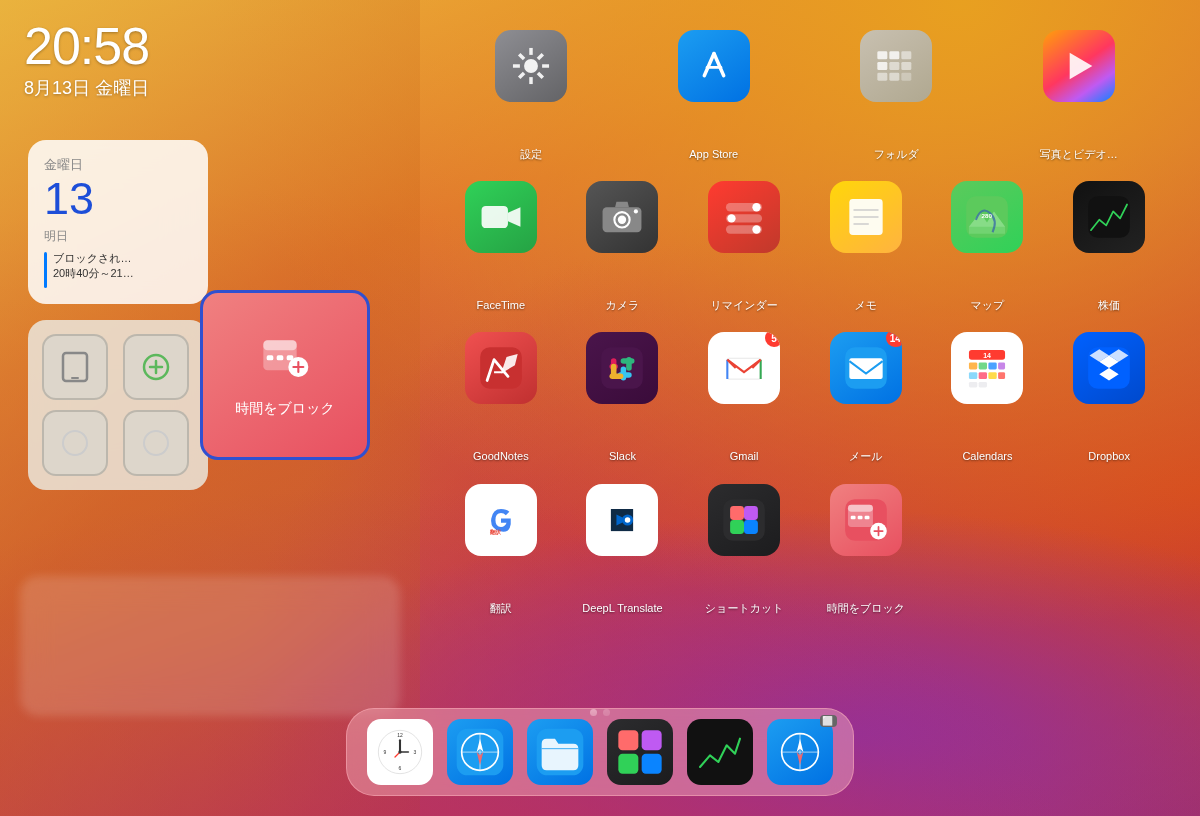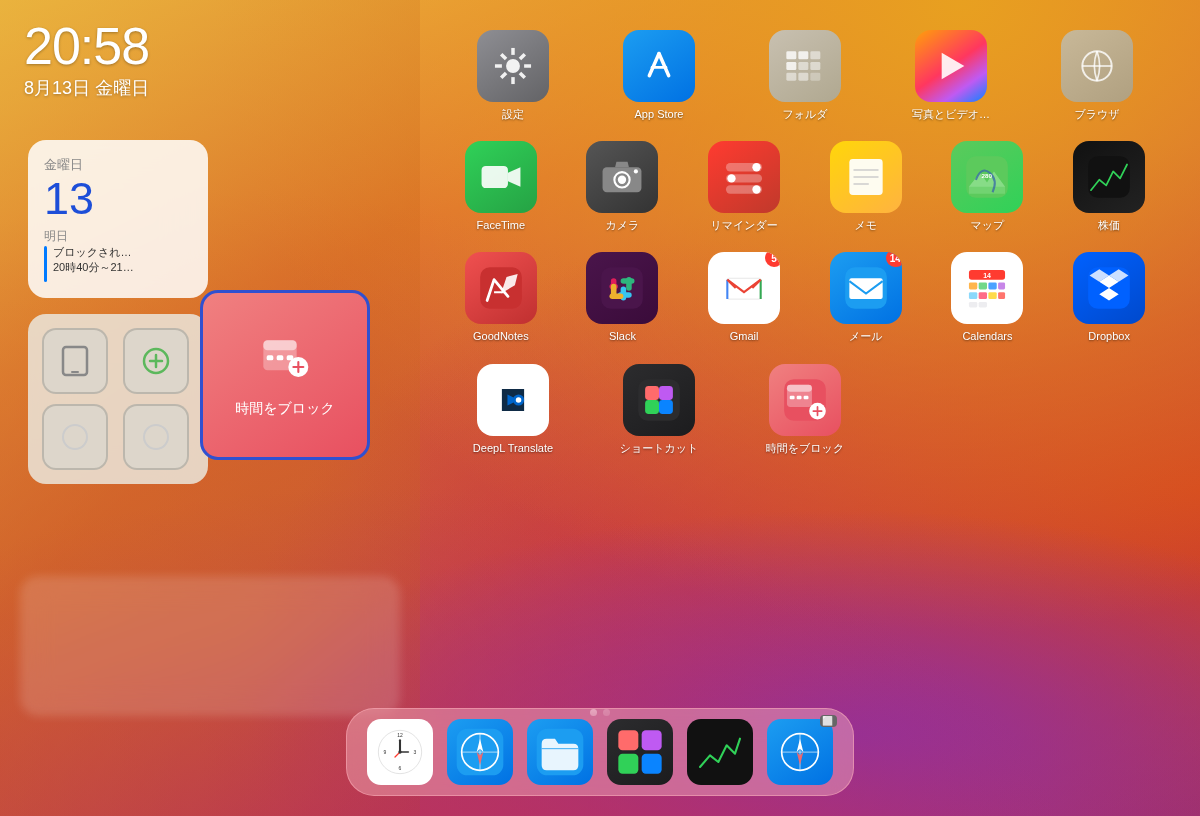--- a/index.html
+++ b/index.html
@@ -99,20 +99,21 @@
       line-height: 1.1;
     }
     .cal-tomorrow {
       font-size: 12px;
       color: #888;
       margin-top: 4px;
     }
     .cal-event {
       display: flex;
       align-items: flex-start;
+      margin-top: 6px;
       gap: 6px;
     }
     .cal-event-bar {
       width: 3px;
       height: 36px;
       background: #007AFF;
       border-radius: 2px;
       flex-shrink: 0;
       margin-top: 1px;
     }
@@ -190,20 +191,21 @@
       gap: 0;
       justify-content: space-around;
       margin-bottom: 20px;
     }
     .app-item {
       width: 100px;
       display: flex;
       flex-direction: column;
       align-items: center;
       cursor: pointer;
+      gap: 40px;
     }
     .app-icon {
       width: 72px;
       height: 72px;
       border-radius: 16px;
       display: flex;
       align-items: center;
       justify-content: center;
       font-size: 36px;
       margin-bottom: 6px;
@@ -460,31 +462,20 @@
     </div>
     <div class="app-item">
       <div class="app-icon icon-photos">
         <svg viewBox="0 0 72 72" width="48" height="48" xmlns="http://www.w3.org/2000/svg">
 
           <polygon points="22,16 56,36 22,56" fill="white" opacity="0.9"></polygon>
         </svg>
       </div>
       <div class="app-label">写真とビデオ…</div>
     </div>
-    <div class="app-item">
-      <div class="app-icon icon-browser">
-        <svg viewBox="0 0 72 72" width="48" height="48" xmlns="http://www.w3.org/2000/svg">
-          <circle cx="36" cy="36" r="22" stroke="white" stroke-width="3" fill="none" opacity="0.8"></circle>
-          <line x1="14" y1="36" x2="58" y2="36" stroke="white" stroke-width="2.5" opacity="0.8"></line>
-          <path d="M36 14 Q28 36 36 58" stroke="white" stroke-width="2.5" fill="none" opacity="0.8"></path>
-          <path d="M36 14 Q44 36 36 58" stroke="white" stroke-width="2.5" fill="none" opacity="0.8"></path>
-        </svg>
-      </div>
-      <div class="app-label">ブラウザ</div>
-    </div>
   </div>
 
   <div class="app-row">
     <div class="app-item">
       <div class="app-icon icon-facetime">
         <svg viewBox="0 0 72 72" width="50" height="50" xmlns="http://www.w3.org/2000/svg">
           <rect x="8" y="20" width="38" height="32" rx="6" fill="white" opacity="0.9"></rect>
           <polygon points="46,30 64,22 64,50 46,42" fill="white" opacity="0.9"></polygon>
         </svg>
       </div>
@@ -636,20 +627,31 @@
           <polygon points="22,27 8,18 22,9 36,18" fill="white" opacity="0.8"></polygon>
           <polygon points="50,27 64,18 50,9 36,18" fill="white" opacity="0.8"></polygon>
         </svg>
       </div>
       <div class="app-label">Dropbox</div>
     </div>
   </div>
 
   <div class="app-row">
     <div class="app-item">
+      <div class="app-icon icon-translate">
+        <svg viewBox="0 0 72 72" width="50" height="50" xmlns="http://www.w3.org/2000/svg">
+          <rect x="6" y="6" width="60" height="60" rx="14" fill="white"></rect>
+
+          <path d="M48 34 L36 34 L36 40 L44 40 Q42 46 36 46 Q28 46 28 36 Q28 26 36 26 Q40 26 43 29 L48 24 Q44 20 36 20 Q24 20 22 34 Q20 48 34 52 Q48 56 50 42 L50 34 Z" fill="#4285f4"></path>
+          <text x="20" y="56" font-size="8" fill="#ea4335" font-weight="bold">翻訳</text>
+        </svg>
+      </div>
+      <div class="app-label">翻訳</div>
+    </div>
+    <div class="app-item">
       <div class="app-icon icon-deepl">
         <svg viewBox="0 0 72 72" width="50" height="50" xmlns="http://www.w3.org/2000/svg">
           <rect x="6" y="6" width="60" height="60" rx="14" fill="white"></rect>
 
           <path d="M20 20 L52 20 L52 52 L20 52 Z" fill="#0f2b46" rx="4"></path>
           <path d="M28 28 L44 36 L28 44 Z" fill="#06c"></path>
           <circle cx="44" cy="36" r="8" fill="#06c"></circle>
           <circle cx="44" cy="36" r="4" fill="white"></circle>
         </svg>
       </div>

